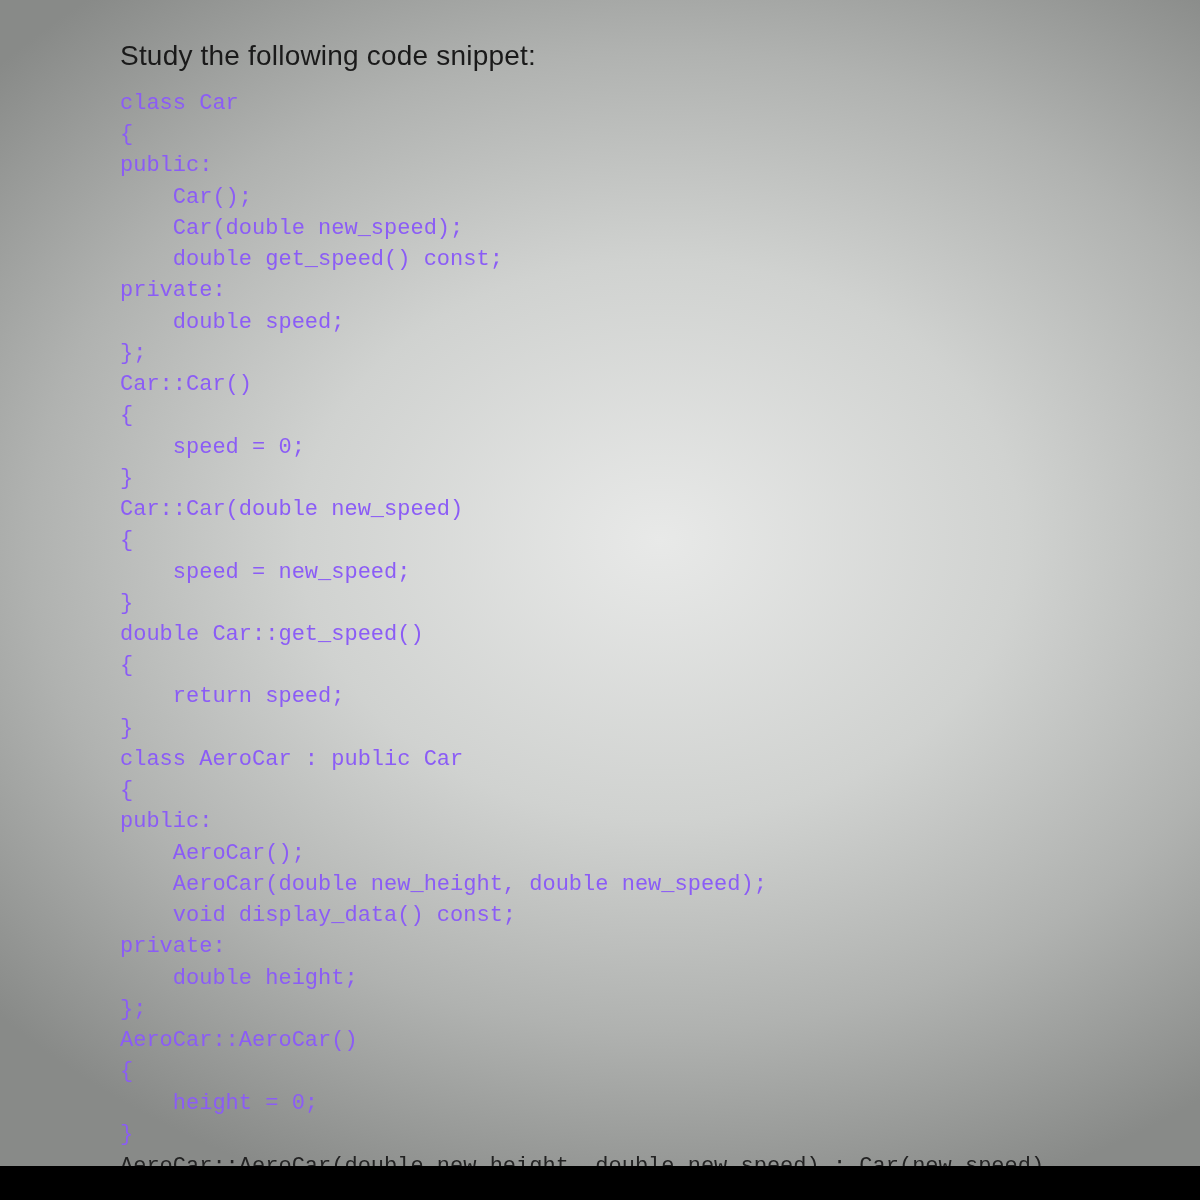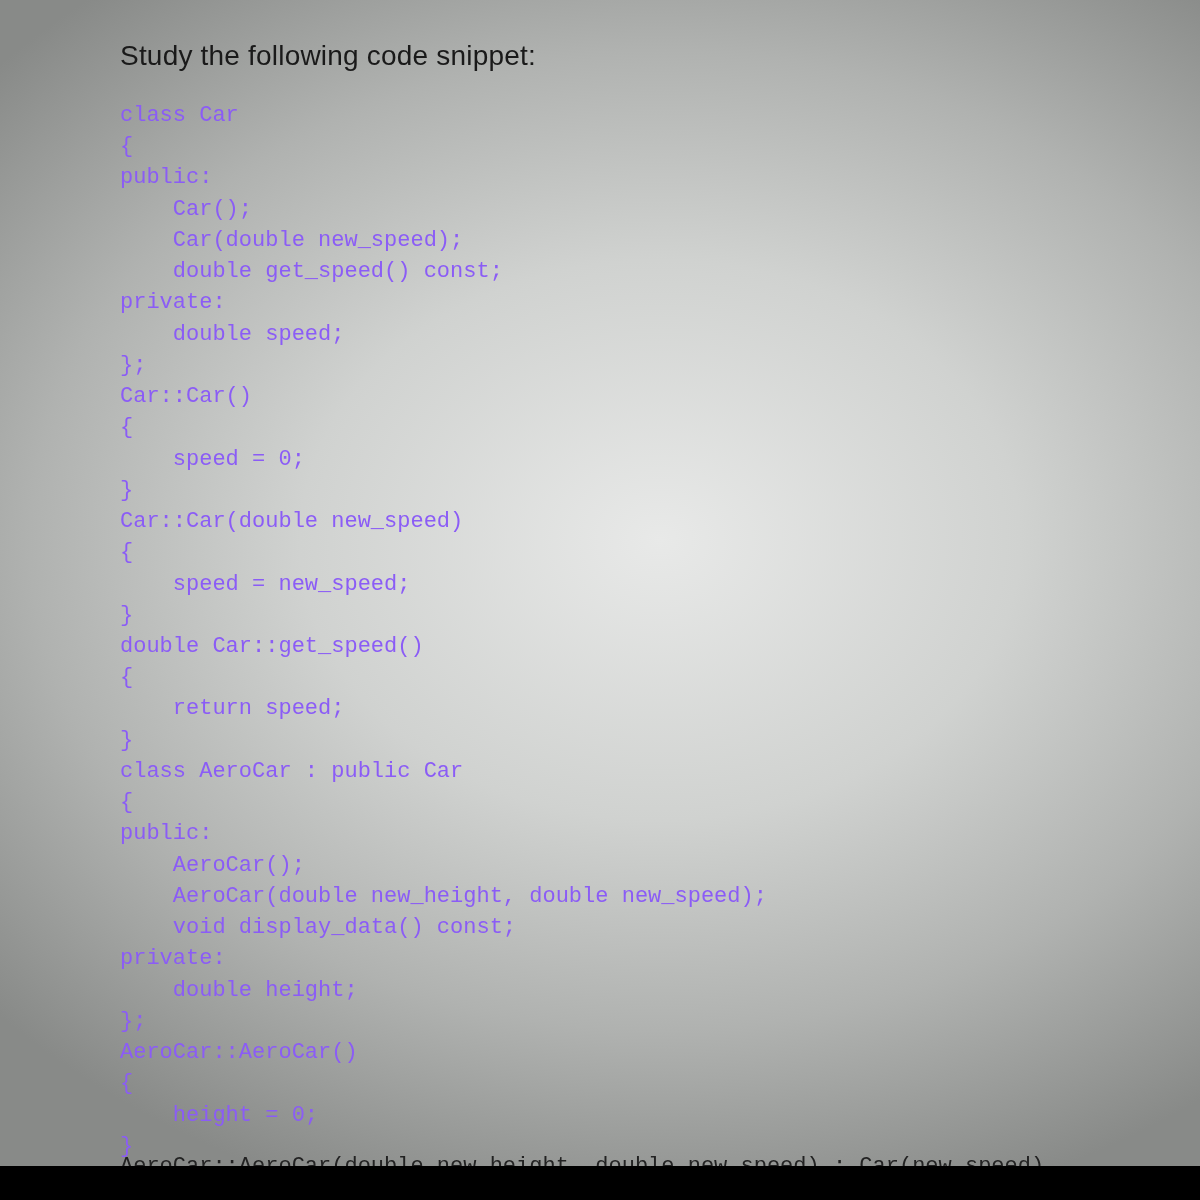--- a/index.html
+++ b/index.html
@@ -14,21 +14,21 @@
     font-family: -apple-system, "Helvetica Neue", Arial, sans-serif;
   }
   .page {
     padding: 40px 0 0 120px;
     color: #222;
   }
   .heading {
     font-size: 28px;
     font-weight: 400;
     color: #1a1a1a;
-    margin-bottom: 28px;
+    margin-bottom: 16px;
     letter-spacing: 0.2px;
   }
   .code {
     font-family: "Menlo", "Consolas", "Courier New", monospace;
     font-size: 22px;
     line-height: 1.42;
     white-space: pre;
     color: #8b5cf6;
     font-weight: 500;
   }

